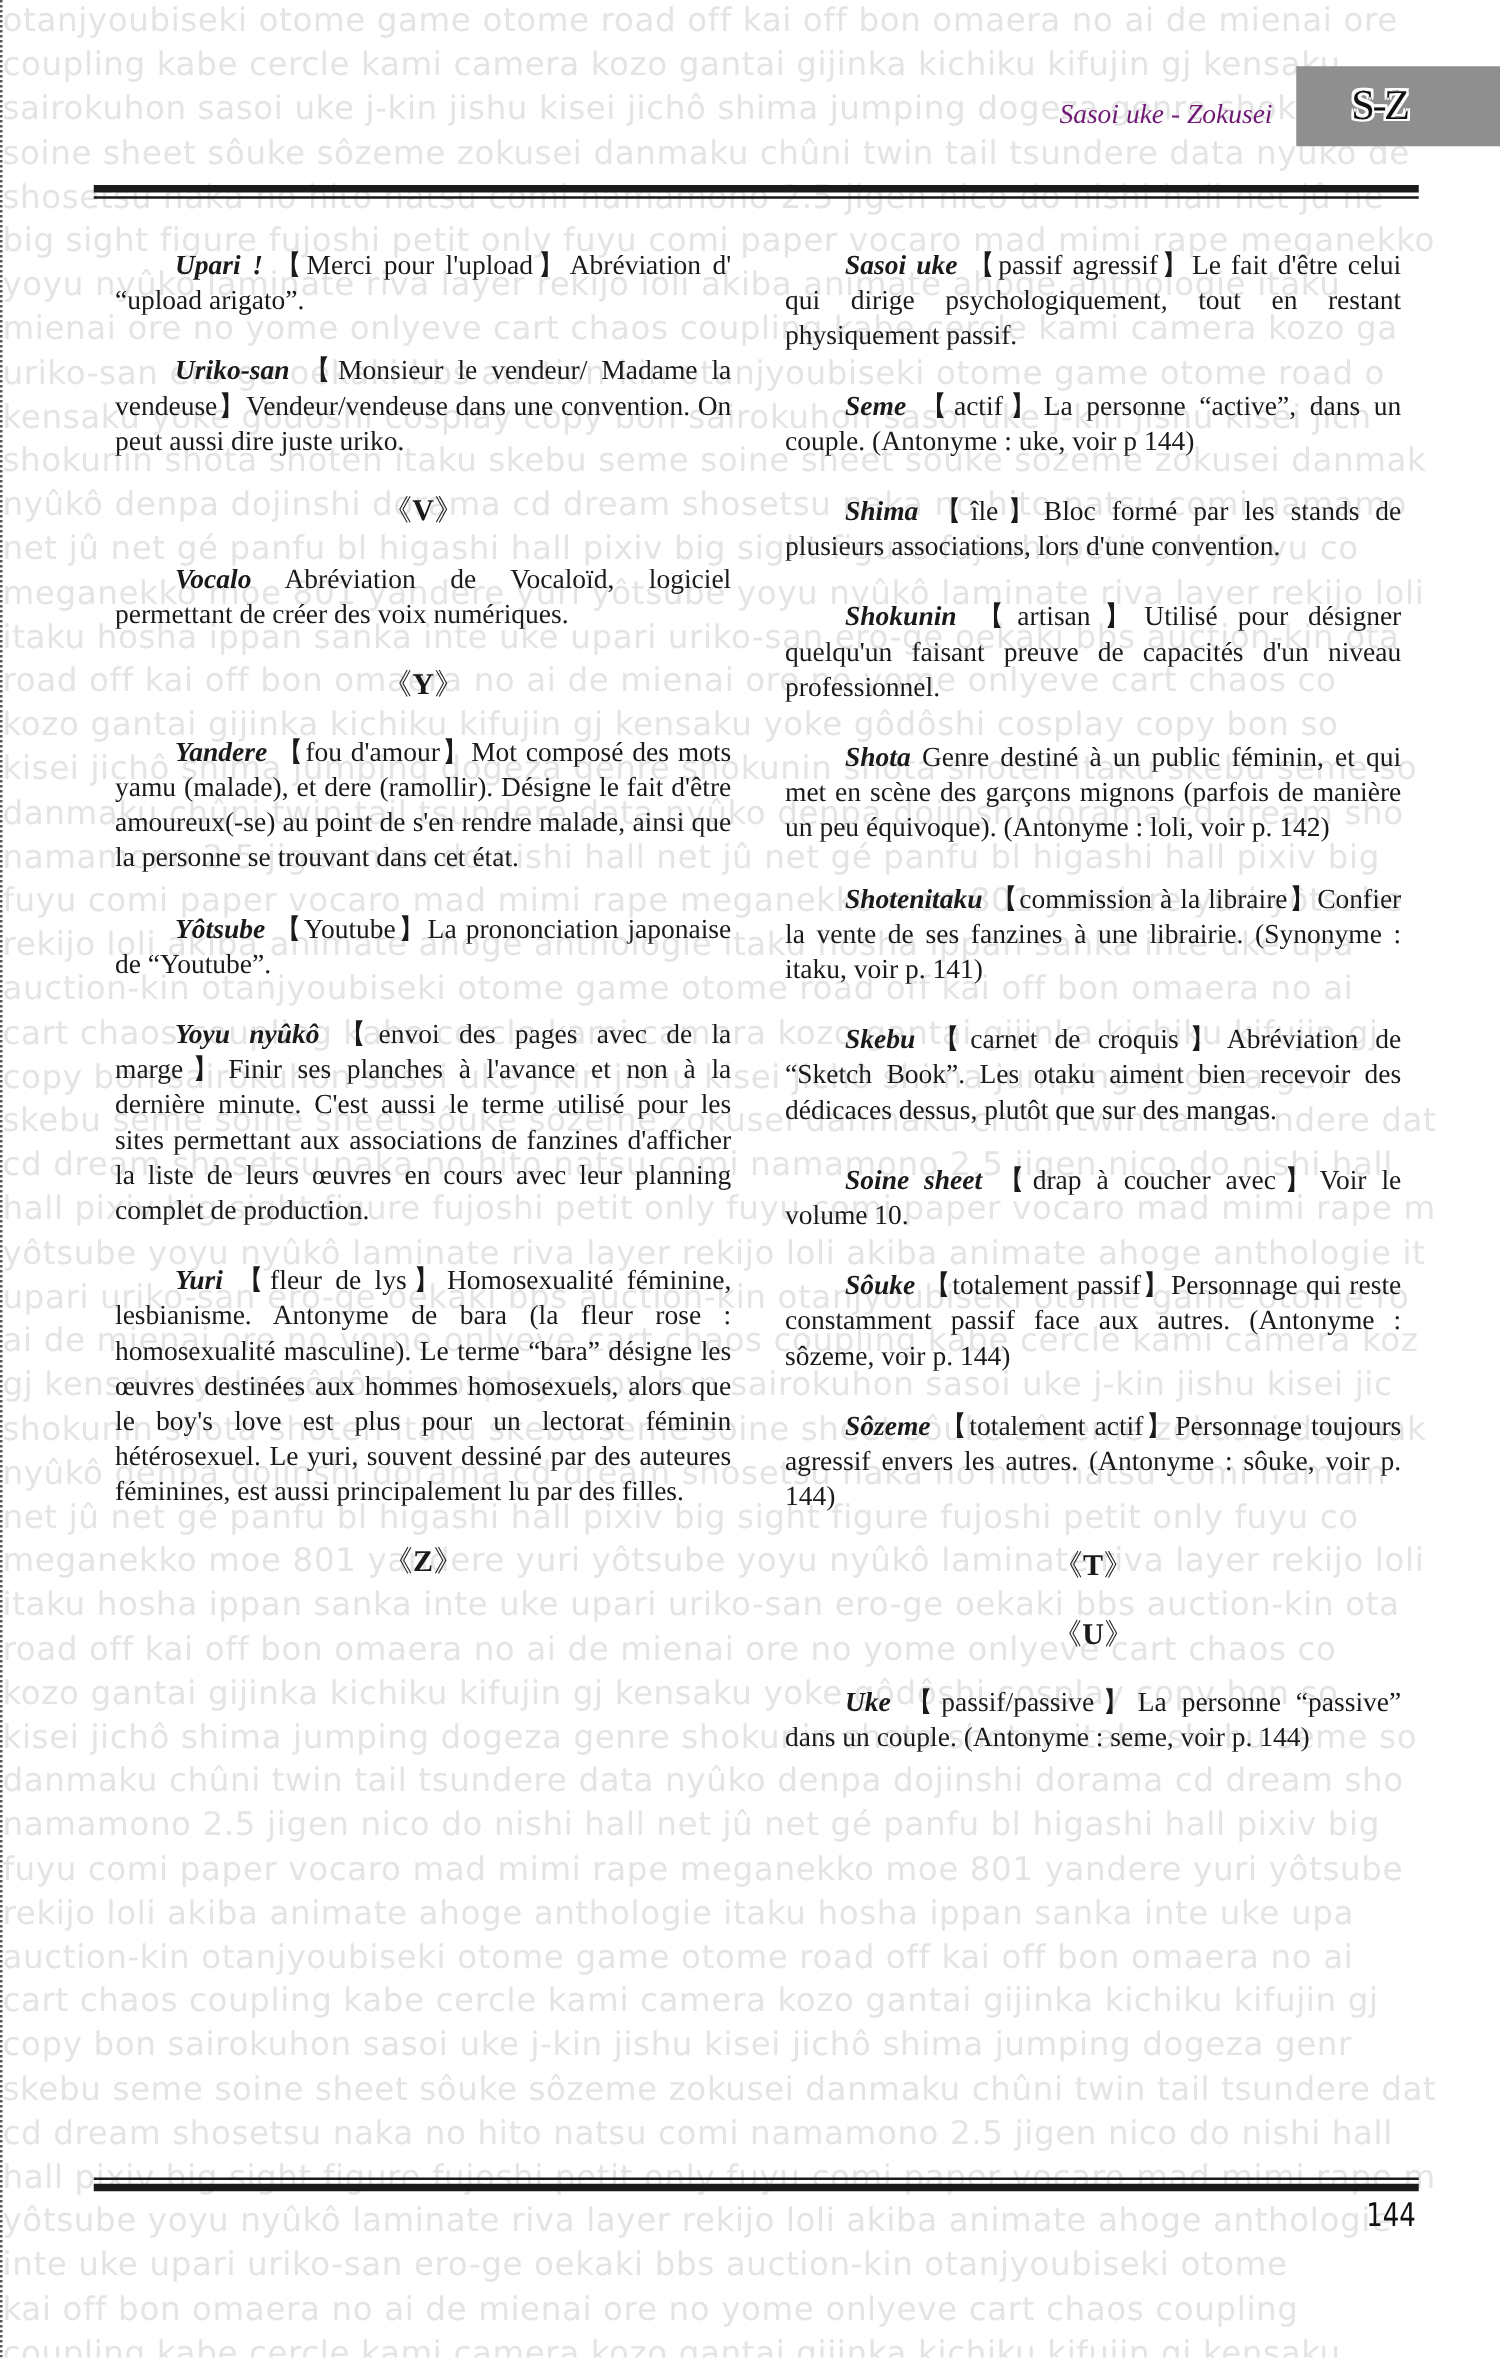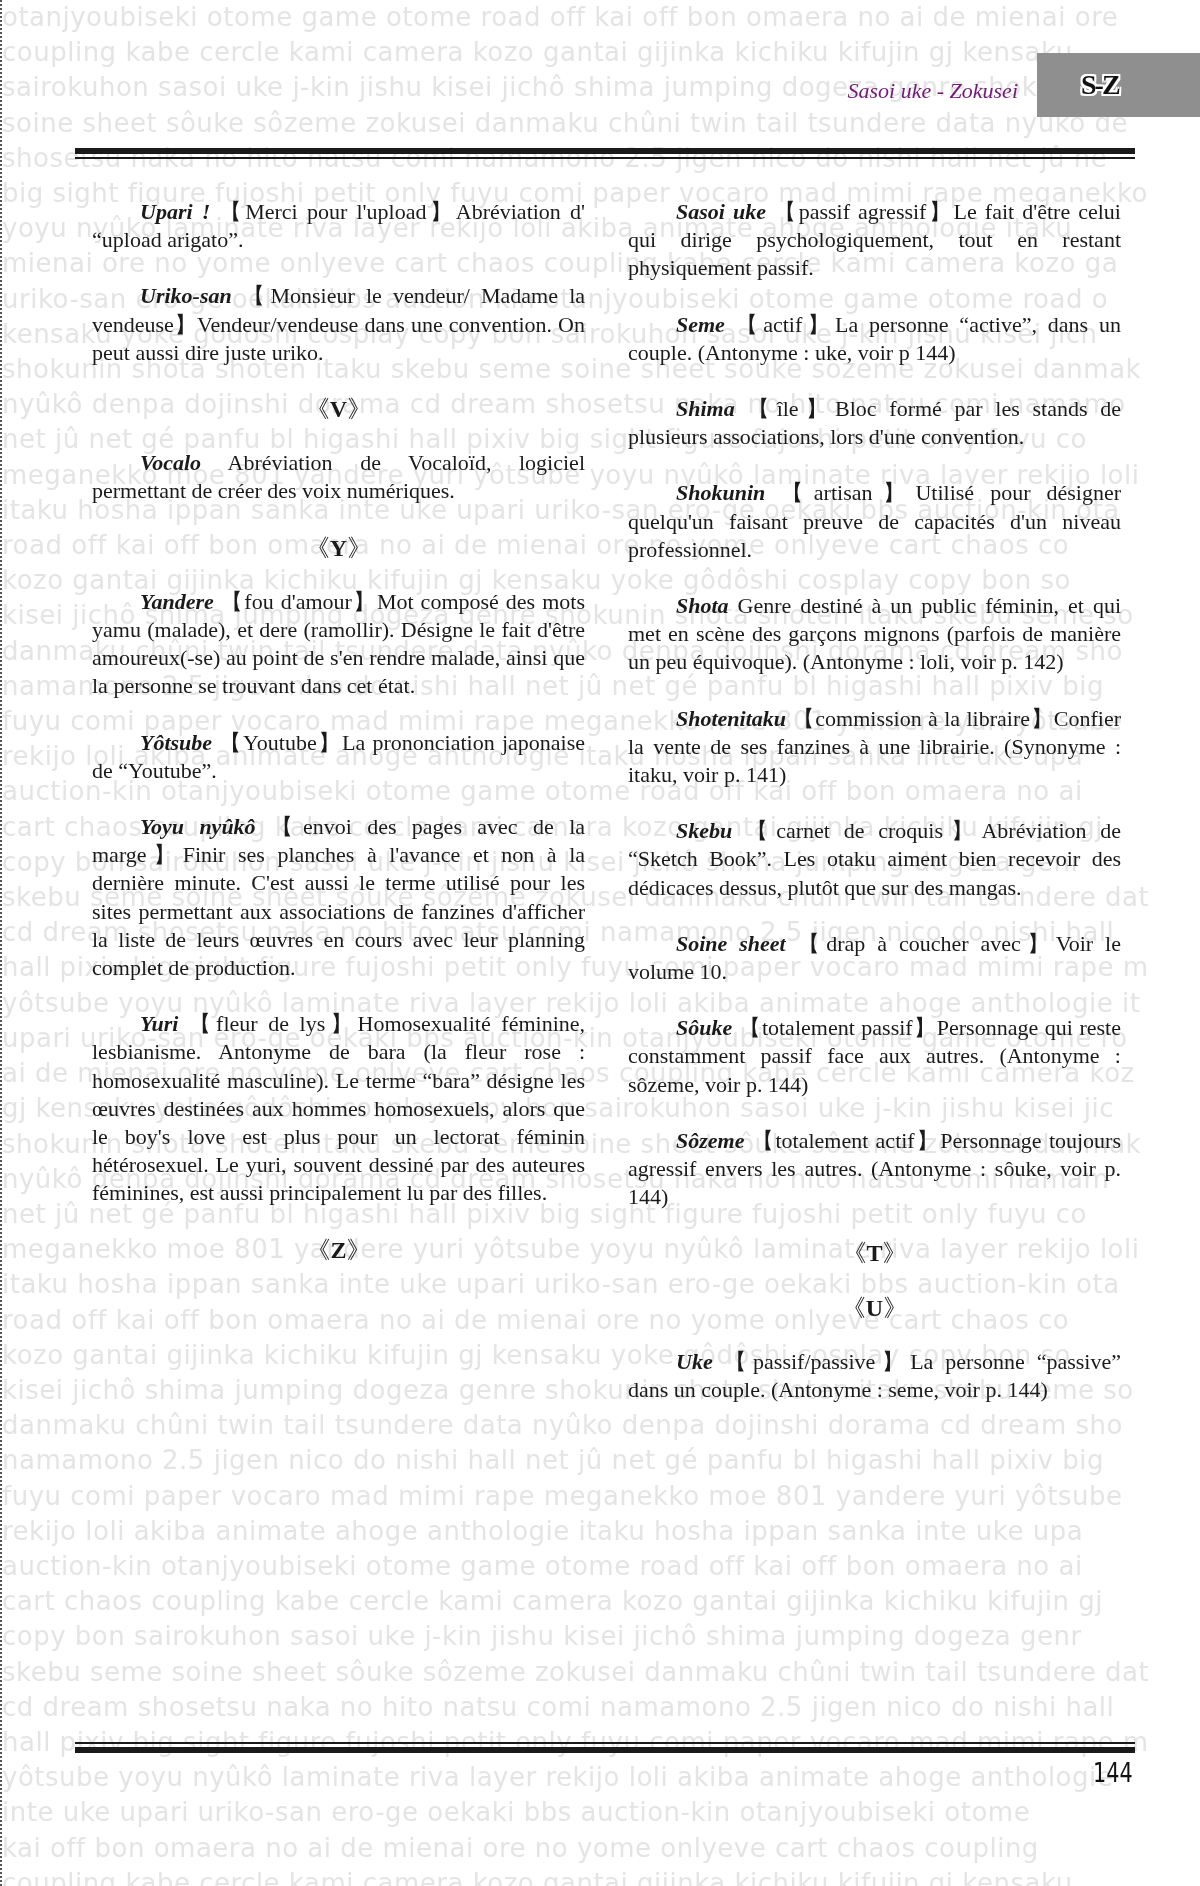--- a/index.html
+++ b/index.html
@@ -22,21 +22,21 @@
   }
   .header-title {
     position: absolute; right: 182px; top: 78px; z-index: 2;
     font-style: italic; font-size: 22px; color: #701a75;
   }
   .section-box {
     position: absolute; left: 1037px; top: 53px; width: 163px; height: 64px;
     background: #8f8f8f; z-index: 2; display: flex; align-items: center;
   }
   .section-box span {
-    margin-left: 44px; font-size: 28px; font-weight: bold; color: #111;
+    margin-left: 44px; font-size: 34px; font-weight: normal; color: #111;
     text-shadow: -2px -2px 0 #fff, 2px -2px 0 #fff, -2px 2px 0 #fff, 2px 2px 0 #fff,
                  0 2px 0 #fff, 0 -2px 0 #fff, 2px 0 0 #fff, -2px 0 0 #fff;
     letter-spacing: -2px;
   }
   .rule-top, .rule-bottom { position: absolute; left: 75px; width: 1060px; z-index: 2; }
   .rule-top { top: 148px; }
   .rule-top .thick { height: 6px; background: #1a1a1a; }
   .rule-top .thin { height: 2px; background: #1a1a1a; margin-top: 3px; }
   .rule-bottom { top: 1742px; }
   .rule-bottom .thin { height: 2px; background: #1a1a1a; margin-bottom: 3px; }

